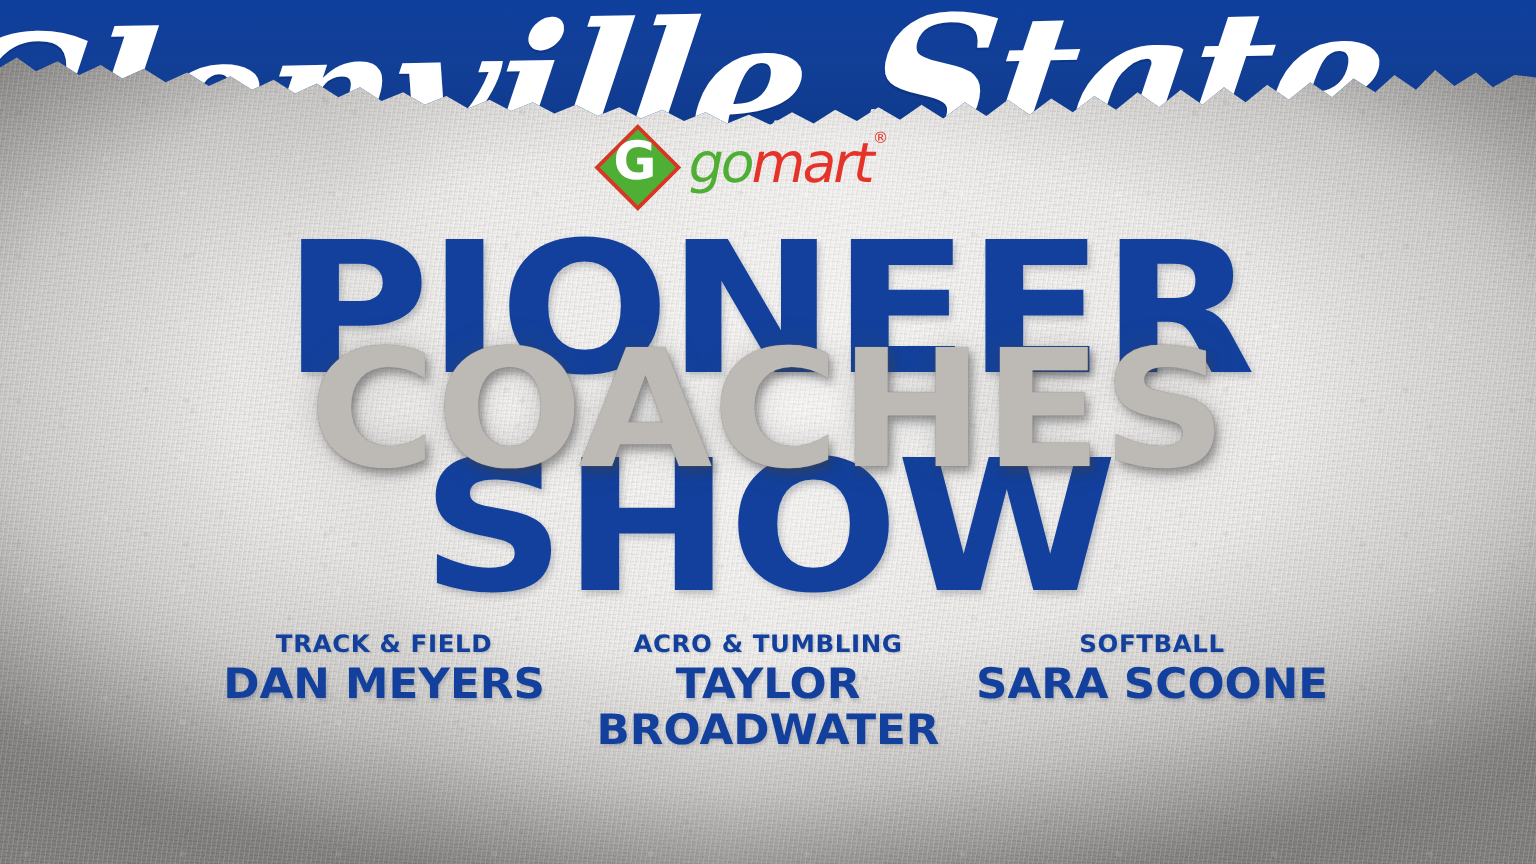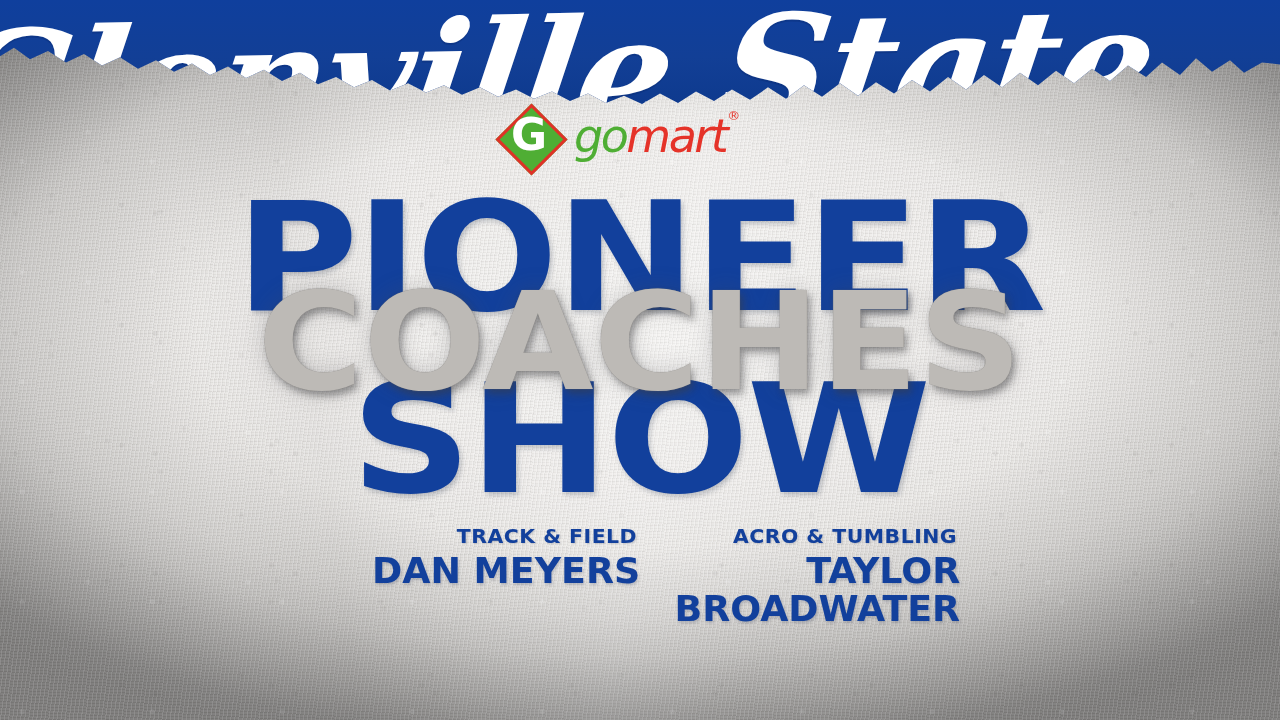--- a/index.html
+++ b/index.html
@@ -243,21 +243,21 @@
     position: absolute;
     left: 0;
     top: 524px;
     width: 1280px;
     display: flex;
     align-items: flex-start;
     justify-content: center;
   }
   .coach-col {
     width: 320px;
-    text-align: right;
+    text-align: center;
     padding: 0 6px;
     box-sizing: border-box;
   }
   .coach-sport {
     font-family: "DejaVu Sans", sans-serif;
     font-weight: 700;
     font-size: 20px;
     letter-spacing: .5px;
     color: #12409c;
     transform: scaleX(1.02);
@@ -310,15 +310,19 @@
     <div class="coach-col">
       <div class="coach-sport">TRACK &amp; FIELD</div>
       <div class="coach-name">DAN MEYERS</div>
     </div>
 
     <div class="coach-col">
       <div class="coach-sport">ACRO &amp; TUMBLING</div>
       <div class="coach-name">TAYLOR BROADWATER</div>
     </div>
 
+    <div class="coach-col">
+      <div class="coach-sport">SOFTBALL</div>
+      <div class="coach-name">SARA SCOONE</div>
+    </div>
 
   </div>
 </div>
 
 </body></html>

